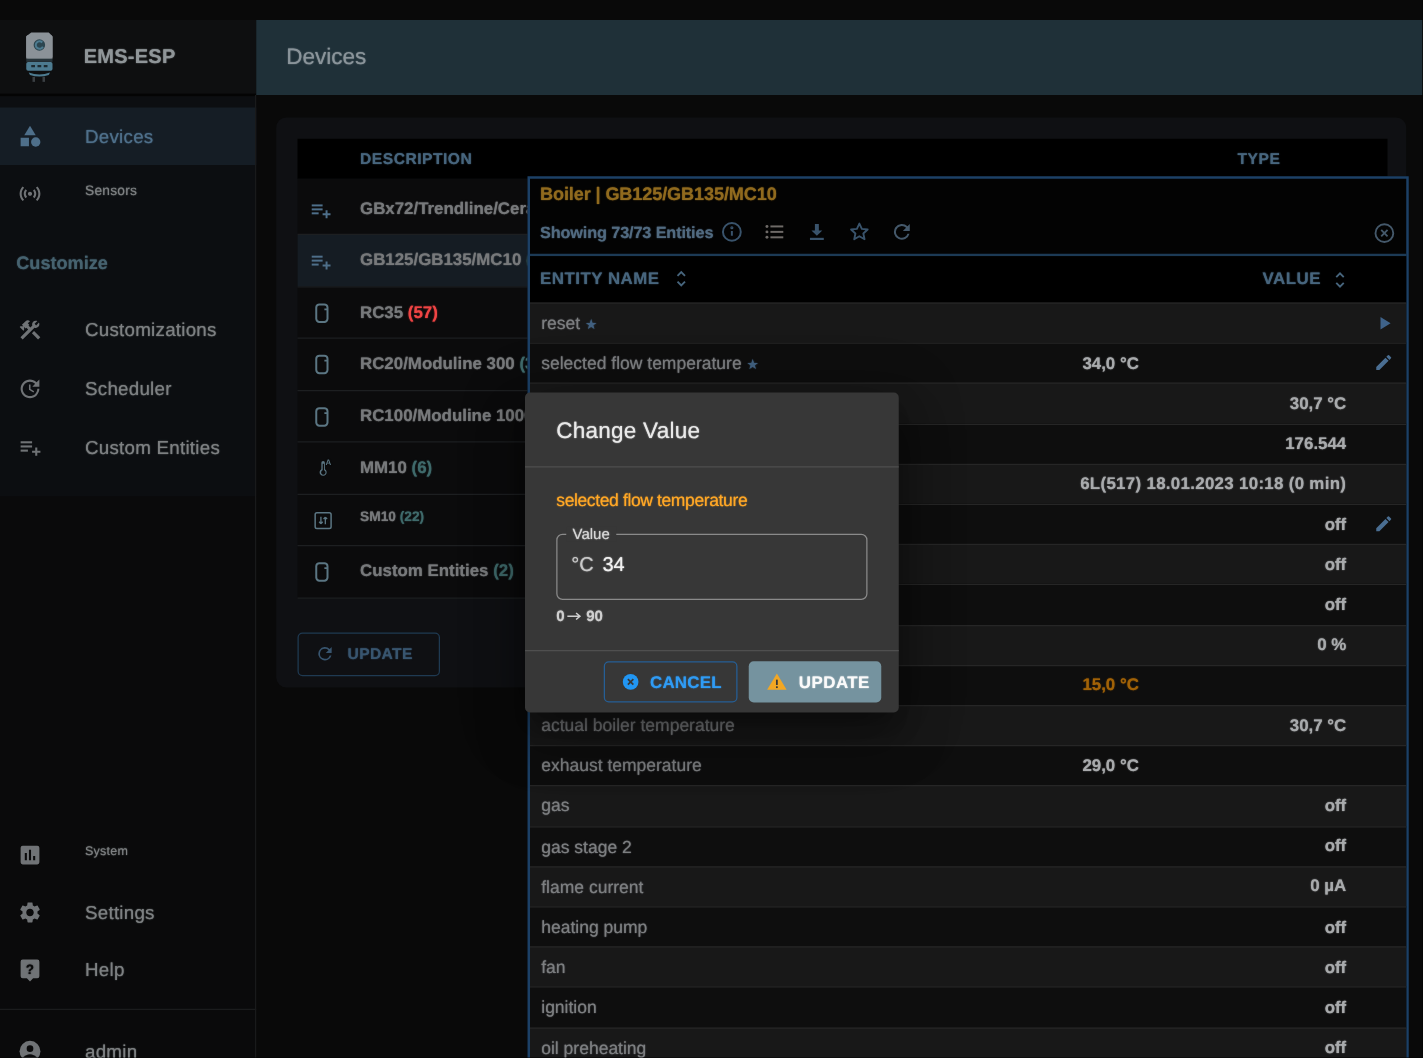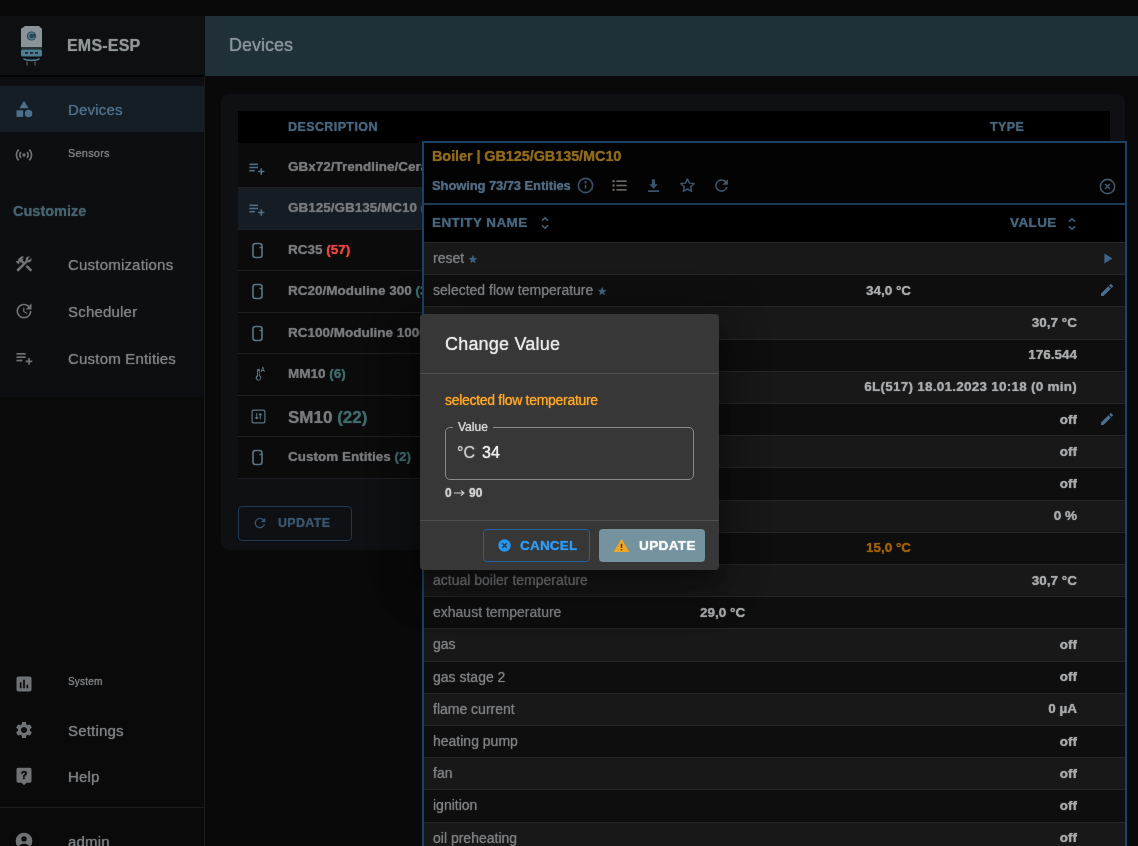--- a/index.html
+++ b/index.html
@@ -186,21 +186,21 @@
 </div>
 <div class="abs" style="left:288px;top:350px;font-size:13.5px;font-weight:bold;color:#77797b;">MM10 <span style="color:#3f6a6b;">(6)</span></div>
 
 <div class="abs" style="left:250px;top:392px;">
 <svg width="17" height="17" viewBox="0 0 24 24" fill="none" stroke="#5b7683" stroke-width="1.7">
         <rect x="3" y="3" width="18" height="18" rx="2"></rect>
         <path d="M9.5 7.5 v8 m0 0 l-2-2.2 m2 2.2 l2-2.2" stroke-width="1.5"></path>
         <path d="M14.5 16 v-8 m0 0 l-2 2.2 m2-2.2 l2 2.2" stroke-width="1.5"></path>
       </svg>
 </div>
-<div class="abs" style="left:288px;top:392px;font-size:17px;font-weight:bold;color:#77797b;">SM10 <span style="color:#3f6a6b;">(22)</span></div>
+<div class="abs" style="left:288px;top:392px;font-size:11px;font-weight:bold;color:#77797b;">SM10 <span style="color:#3f6a6b;">(22)</span></div>
 
 <div class="abs" style="left:250px;top:433px;">
 <svg width="15" height="17" viewBox="0 0 15 17" fill="none" stroke="#5b7683" stroke-width="1.6">
         <rect x="3" y="1.5" width="9" height="14" rx="2.5"></rect>
         <path d="M9.5 5.5 h2.5" stroke-width="1.4"></path>
       </svg>
 </div>
 <div class="abs" style="left:288px;top:433px;font-size:13.5px;font-weight:bold;color:#77797b;">Custom Entities <span style="color:#3f6a6b;">(2)</span></div>
 
 <div class="abs" style="left:238px;top:490px;width:114px;height:35px;border:1px solid #1f3a52;border-radius:4px;box-sizing:border-box;"></div>
@@ -316,21 +316,21 @@
       <div class="abs" style="left:433px;top:491.6px;font-size:14px;color:#7c7e80;z-index:6;">pump mod</div>
       <div class="abs" style="left:700px;top:492.1px;width:377px;text-align:right;font-size:13.5px;font-weight:bold;color:#a8aaac;z-index:6;">0 %</div>
       <div class="abs" style="left:424px;top:515.8px;width:701px;height:32.2px;background:#0e0e0e;border-top:1px solid #262626;box-sizing:border-box;z-index:5;"></div>
       <div class="abs" style="left:433px;top:523.8px;font-size:14px;color:#7c7e80;z-index:6;">outside temp</div>
       <div class="abs" style="left:700px;top:524.3px;width:377px;text-align:center;font-size:13.5px;font-weight:bold;color:#a16207;z-index:6;">15,0 °C</div>
       <div class="abs" style="left:424px;top:548px;width:701px;height:32.2px;background:#181818;border-top:1px solid #262626;box-sizing:border-box;z-index:5;"></div>
       <div class="abs" style="left:433px;top:556px;font-size:14px;color:#7c7e80;z-index:6;">actual boiler temperature</div>
       <div class="abs" style="left:700px;top:556.5px;width:377px;text-align:right;font-size:13.5px;font-weight:bold;color:#a8aaac;z-index:6;">30,7 °C</div>
       <div class="abs" style="left:424px;top:580.2px;width:701px;height:32.2px;background:#0e0e0e;border-top:1px solid #262626;box-sizing:border-box;z-index:5;"></div>
       <div class="abs" style="left:433px;top:588.2px;font-size:14px;color:#7c7e80;z-index:6;">exhaust temperature</div>
-      <div class="abs" style="left:700px;top:588.7px;width:377px;text-align:left;font-size:13.5px;font-weight:bold;color:#a8aaac;z-index:6;">29,0 °C</div>
+      <div class="abs" style="left:700px;top:588.7px;width:377px;text-align:center;font-size:13.5px;font-weight:bold;color:#a8aaac;z-index:6;">29,0 °C</div>
       <div class="abs" style="left:424px;top:612.4000000000001px;width:701px;height:32.2px;background:#181818;border-top:1px solid #262626;box-sizing:border-box;z-index:5;"></div>
       <div class="abs" style="left:433px;top:620.4000000000001px;font-size:14px;color:#7c7e80;z-index:6;">gas</div>
       <div class="abs" style="left:700px;top:620.9000000000001px;width:377px;text-align:right;font-size:13.5px;font-weight:bold;color:#a8aaac;z-index:6;">off</div>
       <div class="abs" style="left:424px;top:644.6px;width:701px;height:32.2px;background:#0e0e0e;border-top:1px solid #262626;box-sizing:border-box;z-index:5;"></div>
       <div class="abs" style="left:433px;top:652.6px;font-size:14px;color:#7c7e80;z-index:6;">gas stage 2</div>
       <div class="abs" style="left:700px;top:653.1px;width:377px;text-align:right;font-size:13.5px;font-weight:bold;color:#a8aaac;z-index:6;">off</div>
       <div class="abs" style="left:424px;top:676.8000000000001px;width:701px;height:32.2px;background:#181818;border-top:1px solid #262626;box-sizing:border-box;z-index:5;"></div>
       <div class="abs" style="left:433px;top:684.8000000000001px;font-size:14px;color:#7c7e80;z-index:6;">flame current</div>
       <div class="abs" style="left:700px;top:685.3000000000001px;width:377px;text-align:right;font-size:13.5px;font-weight:bold;color:#a8aaac;z-index:6;">0 µA</div>
       <div class="abs" style="left:424px;top:709px;width:701px;height:32.2px;background:#0e0e0e;border-top:1px solid #262626;box-sizing:border-box;z-index:5;"></div>

